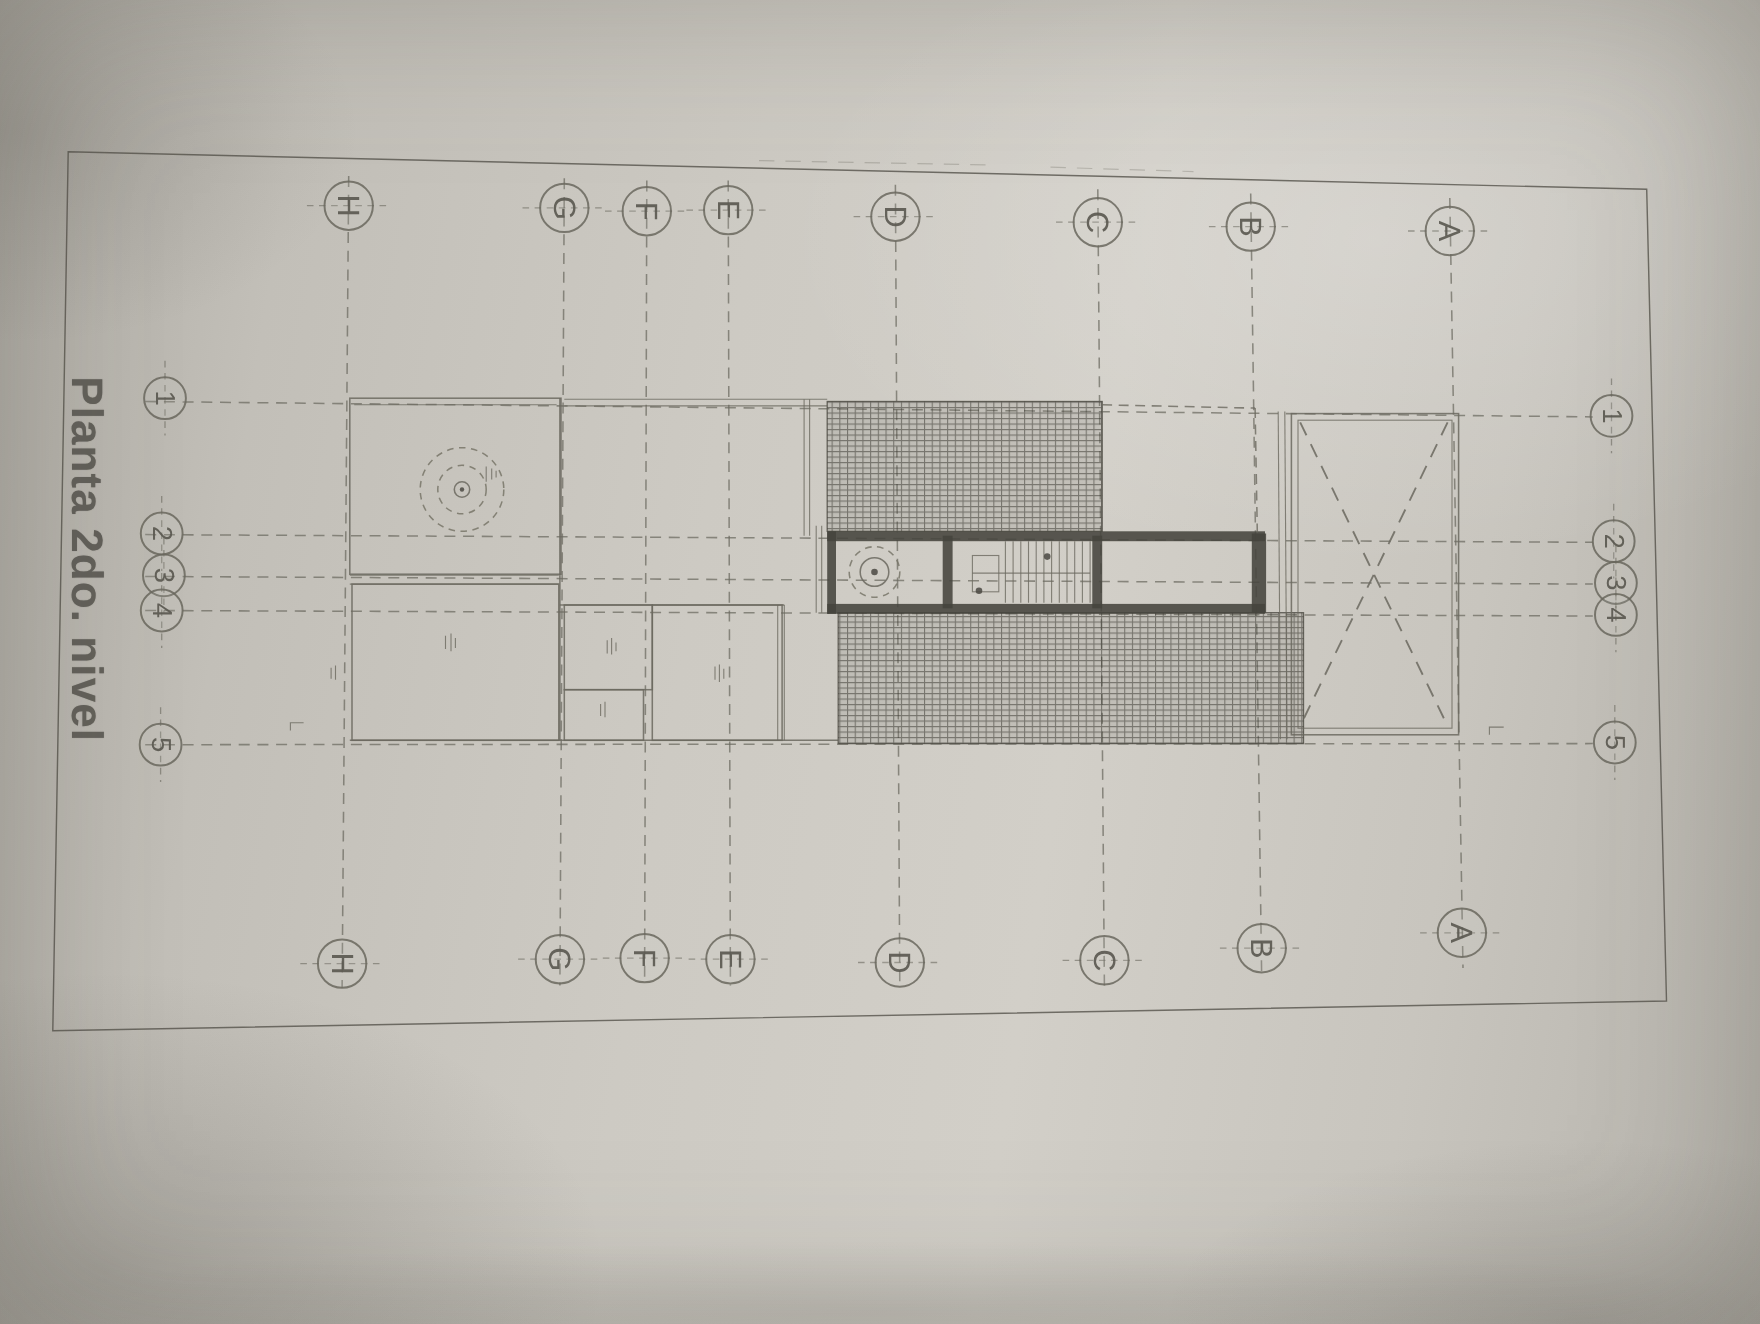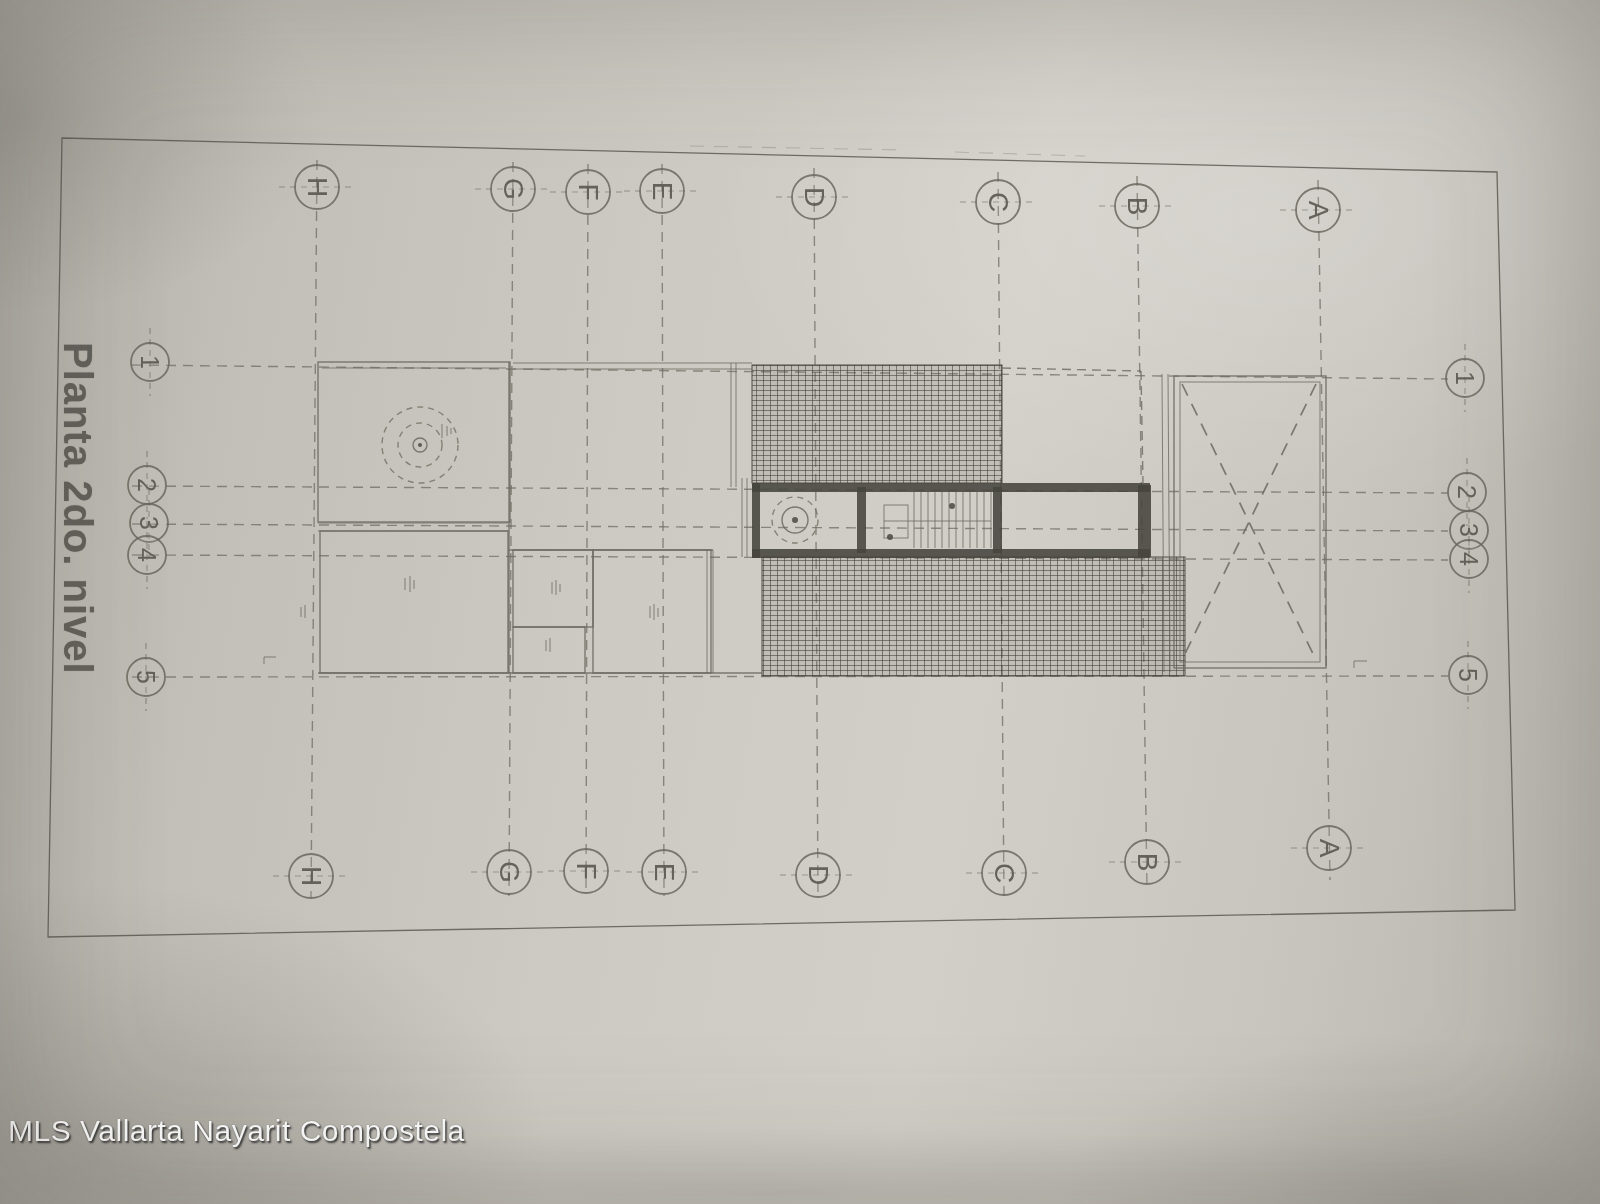--- a/index.html
+++ b/index.html
@@ -310,14 +310,13 @@
           <text class="bn" x="1469" y="559" transform="rotate(90 1469 559)">4</text>
         </g>
       <g>
           <line class="tick" x1="1468" y1="641" x2="1468" y2="709"></line>
           <circle class="bub" cx="1468" cy="675" r="19"></circle>
           <text class="bn" x="1468" y="675" transform="rotate(90 1468 675)">5</text>
         </g>
     </g>
   </svg>
 
-  <div class="watermark">MLS Vallarta Nayarit Compostela</div>
 </div>
 
 </body></html>

